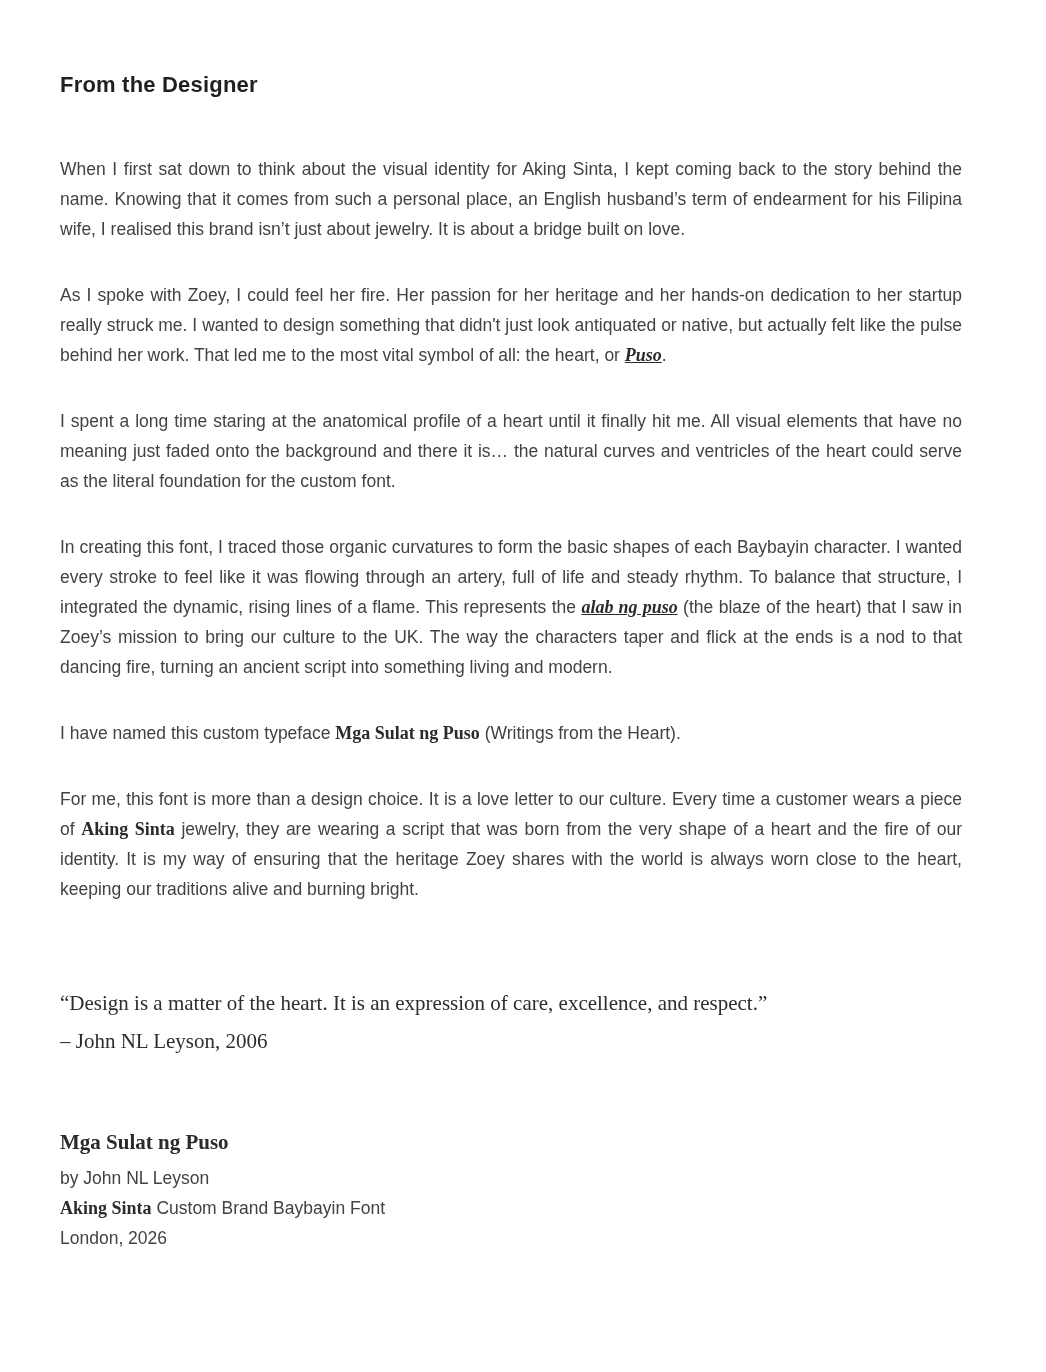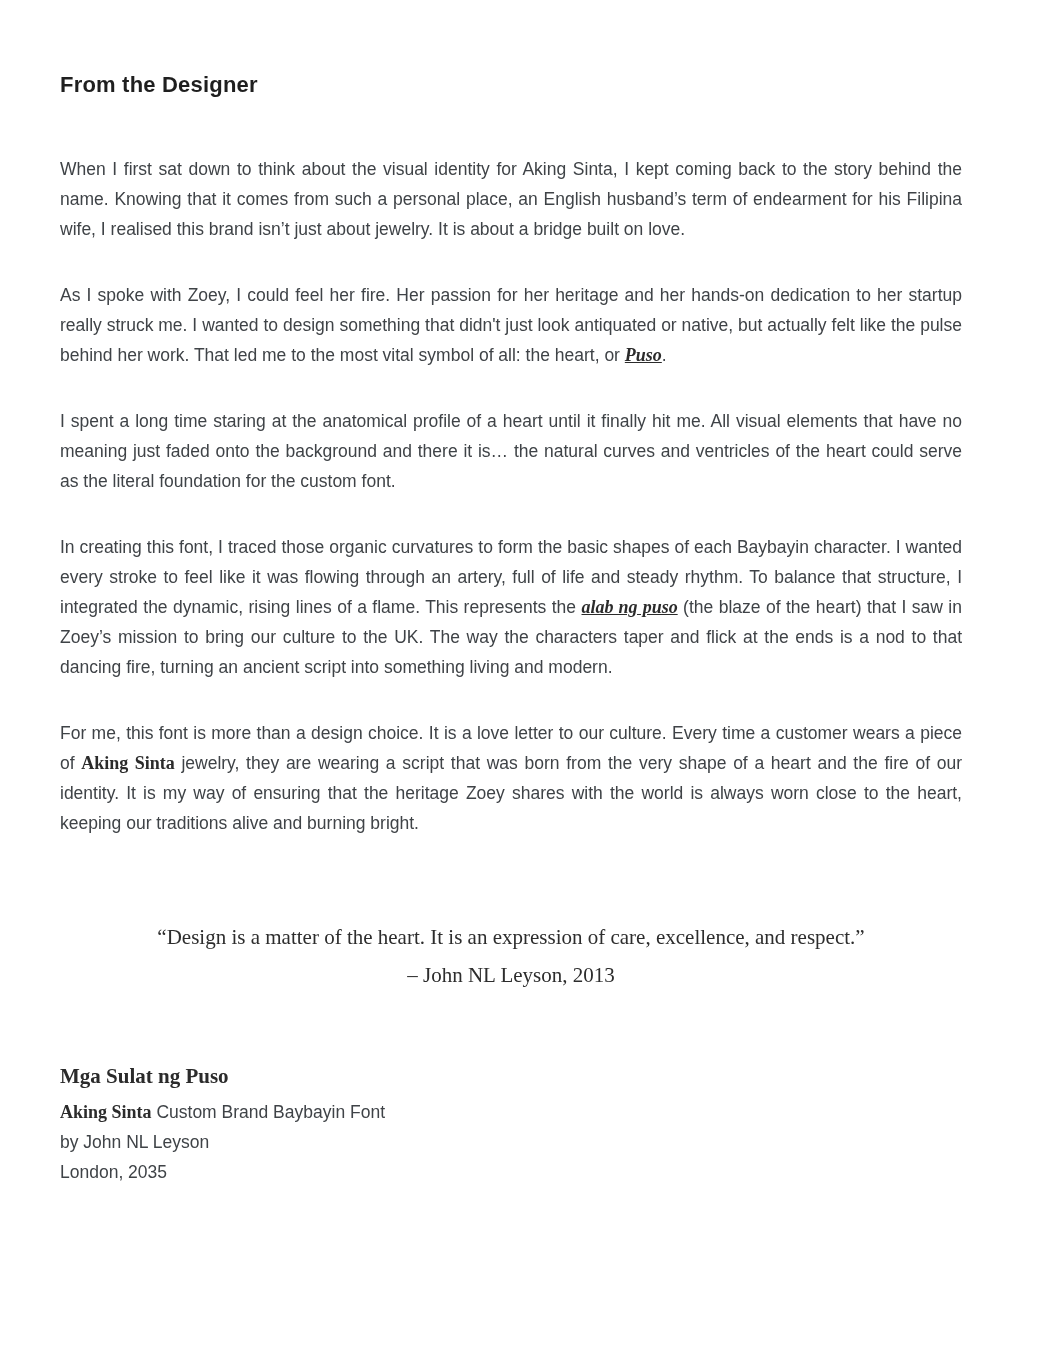--- a/index.html
+++ b/index.html
@@ -40,21 +40,21 @@
   .seg-serif-bold-italic {
     font-family: "Liberation Serif", serif;
     font-weight: 700;
     font-style: italic;
     color: #2b2b2b;
     font-size: 18px;
     text-decoration: underline;
   }
   .quote-block {
     margin-top: 80px;
-    text-align: center;
+    text-align: left;
     font-family: "Liberation Serif", serif;
     color: #2d2d2d;
   }
   .quote-text {
     font-size: 21px;
     line-height: 38px;
   }
   .quote-attr {
     font-size: 21px;
     line-height: 38px;
@@ -86,30 +86,31 @@
 
 <div class="page">
 
   <h1 class="heading">From the Designer</h1>
 
   <div class="letter-body">
       <p class="body-para"><span class="seg-normal">When I first sat down to think about the visual identity for Aking Sinta, I kept coming back to the story behind the name. Knowing that it comes from such a personal place, an English husband’s term of endearment for his Filipina wife, I realised this brand isn’t just about jewelry. It is about a bridge built on love.</span></p>
       <p class="body-para"><span class="seg-normal">As I spoke with Zoey, I could feel her fire. Her passion for her heritage and her hands-on dedication to her startup really struck me. I wanted to design something that didn't just look antiquated or native, but actually felt like the pulse behind her work. That led me to the most vital symbol of all: the heart, or </span><span class="seg-serif-bold-italic">Puso</span><span class="seg-normal">.</span></p>
       <p class="body-para"><span class="seg-normal">I spent a long time staring at the anatomical profile of a heart until it finally hit me. All visual elements that have no meaning just faded onto the background and there it is… the natural curves and ventricles of the heart could serve as the literal foundation for the custom font.</span></p>
       <p class="body-para"><span class="seg-normal">In creating this font, I traced those organic curvatures to form the basic shapes of each Baybayin character. I wanted every stroke to feel like it was flowing through an artery, full of life and steady rhythm. To balance that structure, I integrated the dynamic, rising lines of a flame. This represents the </span><span class="seg-serif-bold-italic">alab ng puso</span><span class="seg-normal"> (the blaze of the heart) that I saw in Zoey’s mission to bring our culture to the UK. The way the characters taper and flick at the ends is a nod to that dancing fire, turning an ancient script into something living and modern.</span></p>
+      <p class="body-para"><span class="seg-normal">I have named this custom typeface </span><span class="seg-serif-bold">Mga Sulat ng Puso</span><span class="seg-normal"> (Writings from the Heart).</span></p>
       <p class="body-para"><span class="seg-normal">For me, this font is more than a design choice. It is a love letter to our culture. Every time a customer wears a piece of </span><span class="seg-serif-bold">Aking Sinta</span><span class="seg-normal"> jewelry, they are wearing a script that was born from the very shape of a heart and the fire of our identity. It is my way of ensuring that the heritage Zoey shares with the world is always worn close to the heart, keeping our traditions alive and burning bright.</span></p>
     </div>
 
   <div class="quote-block">
     <div class="quote-text">“Design is a matter of the heart. It is an expression of care, excellence, and respect.”</div>
-    <div class="quote-attr">– John NL Leyson, 2013</div>
+    <div class="quote-attr">– John NL Leyson, 2006</div>
   </div>
 
   <div class="signature">
     <div class="sig-title">Mga Sulat ng Puso</div>
+    <div class="sig-line">by John NL Leyson</div>
     <div class="sig-line">
       <span class="sig-brand">Aking Sinta</span><span> Custom Brand Baybayin Font</span>
     </div>
-    <div class="sig-line">by John NL Leyson</div>
-    <div class="sig-line">London, 2035</div>
+    <div class="sig-line">London, 2026</div>
   </div>
 
 </div>
 
 </body></html>

